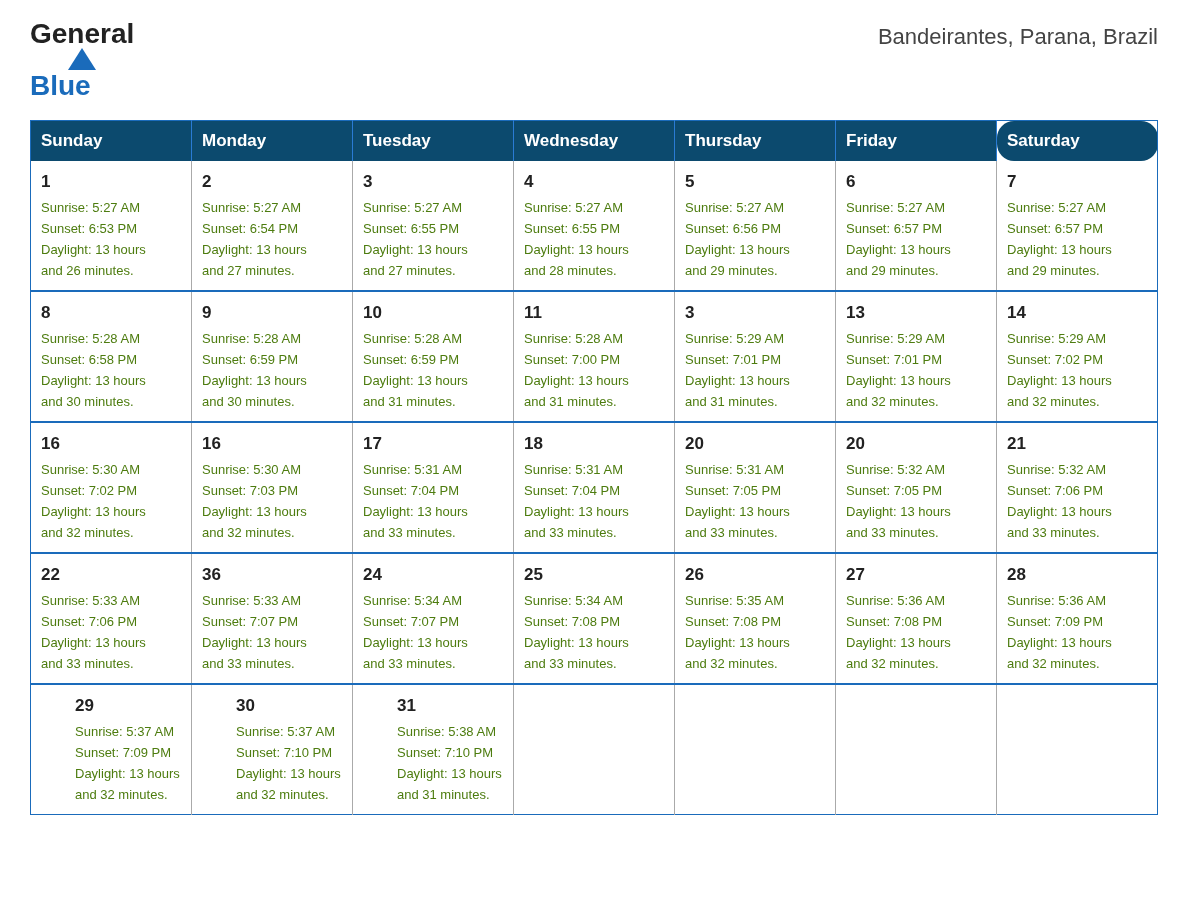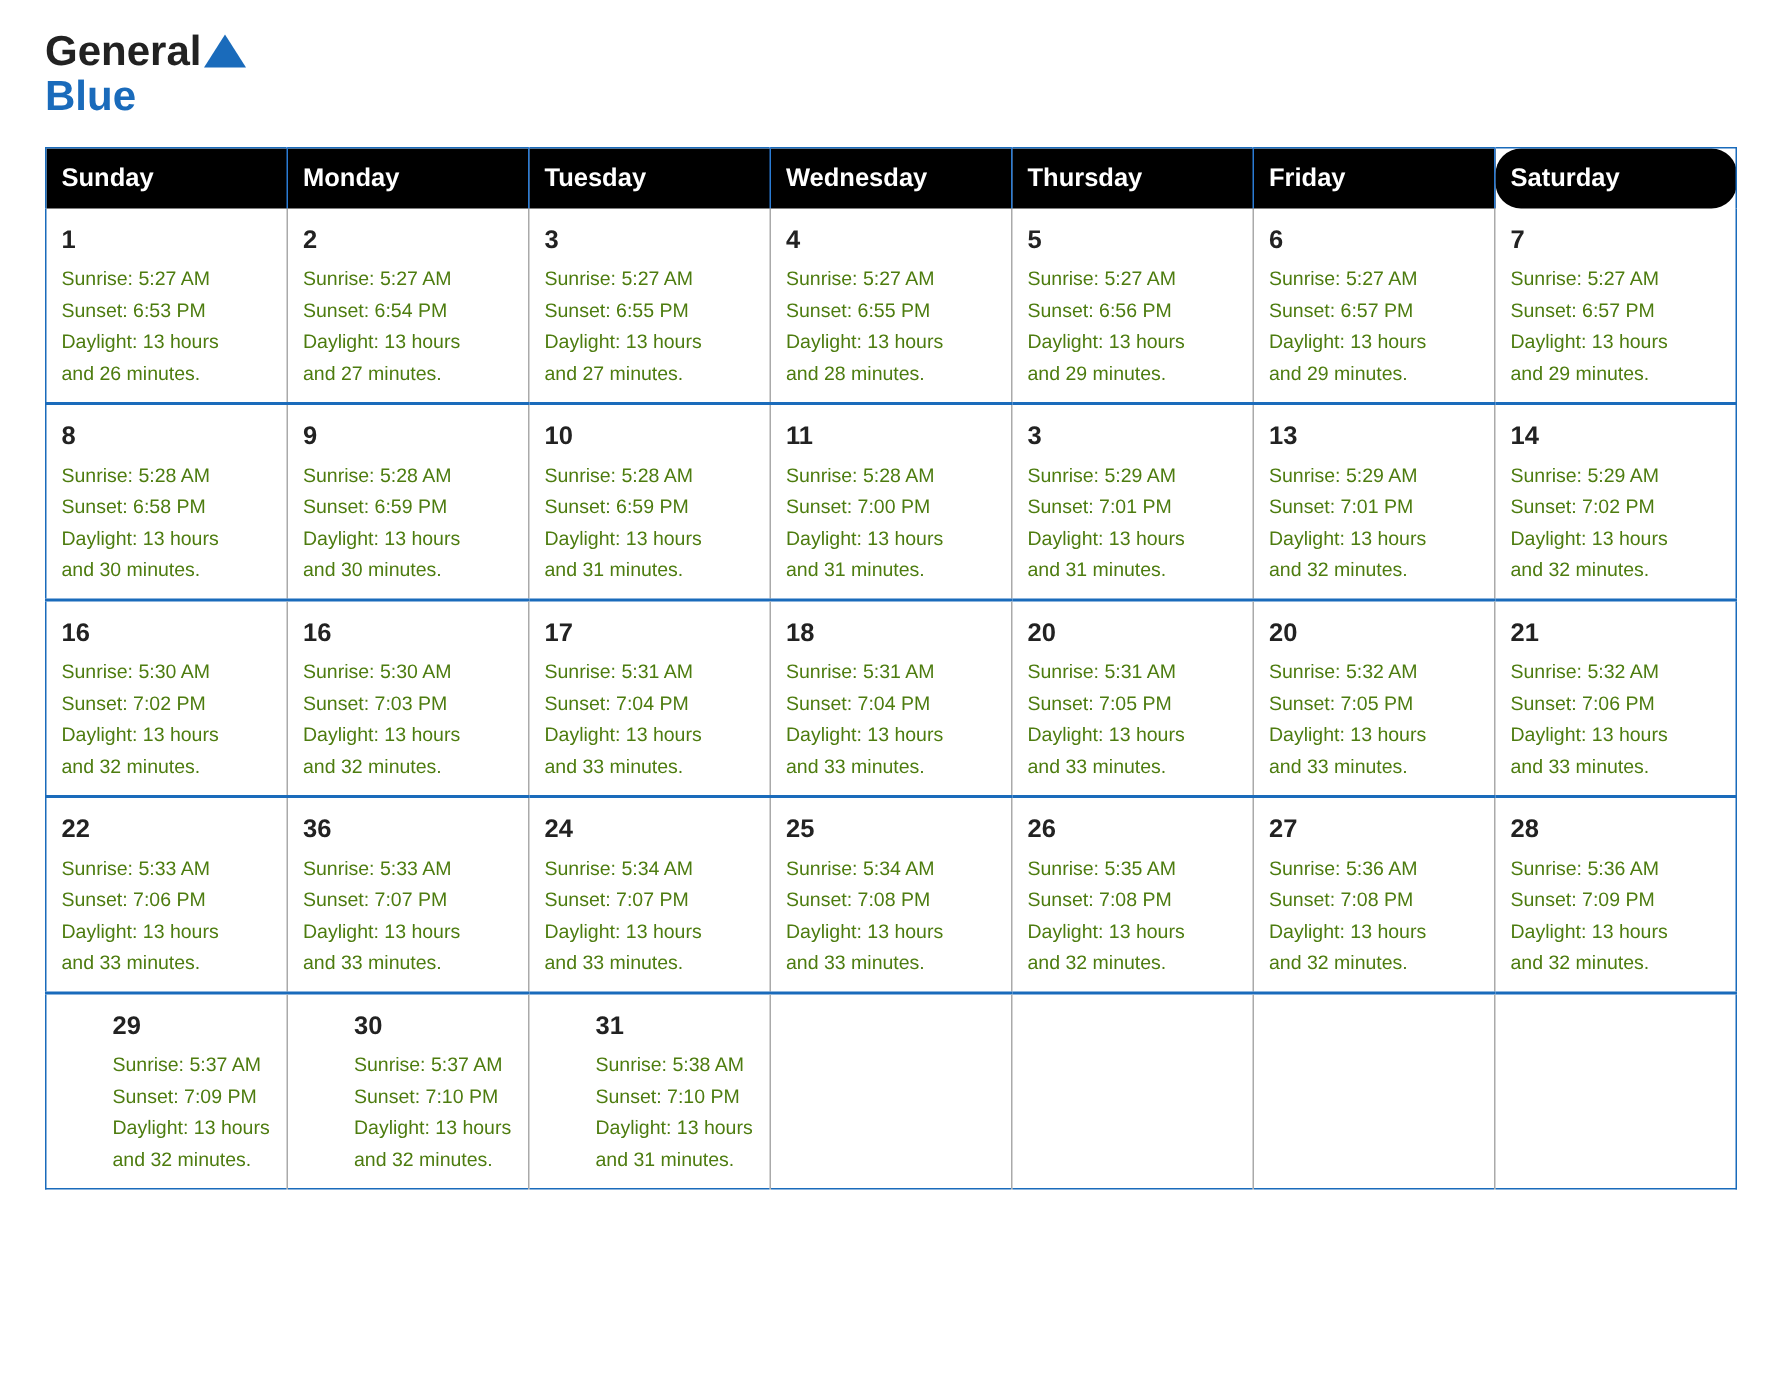--- a/index.html
+++ b/index.html
@@ -22,20 +22,21 @@
       flex-direction: column;
       align-items: flex-start;
     }
     .logo-text {
       display: flex;
       align-items: center;
       font-size: 28px;
       font-weight: bold;
       color: #222;
       line-height: 1;
+      flex-direction: column;
     }
     .logo-general { color: #222; }
     .logo-triangle {
       display: inline-block;
       width: 0;
       height: 0;
       border-left: 14px solid transparent;
       border-right: 14px solid transparent;
       border-bottom: 22px solid #1a6bbb;
       margin: 0 2px;
@@ -59,21 +60,21 @@
       font-size: 22px;
       color: #444;
       margin-top: 4px;
     }
     .calendar-table {
       width: 100%;
       border-collapse: collapse;
       border: 1px solid #1a6bbb;
     }
     .calendar-table th {
-      background: #000000;
+      background: #0c4a6e;
       color: #fff;
       font-size: 17px;
       font-weight: bold;
       padding: 10px 10px;
       text-align: left;
       border-right: 1px solid #2a7bd4;
     }
     .calendar-table th:last-child {
       border-right: none;
       border-radius: 17px;
@@ -118,20 +119,21 @@
   <div class="logo-area">
     <div class="logo-text">
       <span class="logo-general">General</span>
       <span class="logo-triangle"></span>
     </div>
     <div>
       <span class="logo-blue">Blue</span>
     </div>
   </div>
   <div class="title-area">
+    <div class="subtitle">Bandeirantes, Parana, Brazil</div>
   </div>
 </div>
 
 <table class="calendar-table">
   <thead>
     <tr>
     <th>Sunday</th>
         <th>Monday</th>
         <th>Tuesday</th>
         <th>Wednesday</th>

